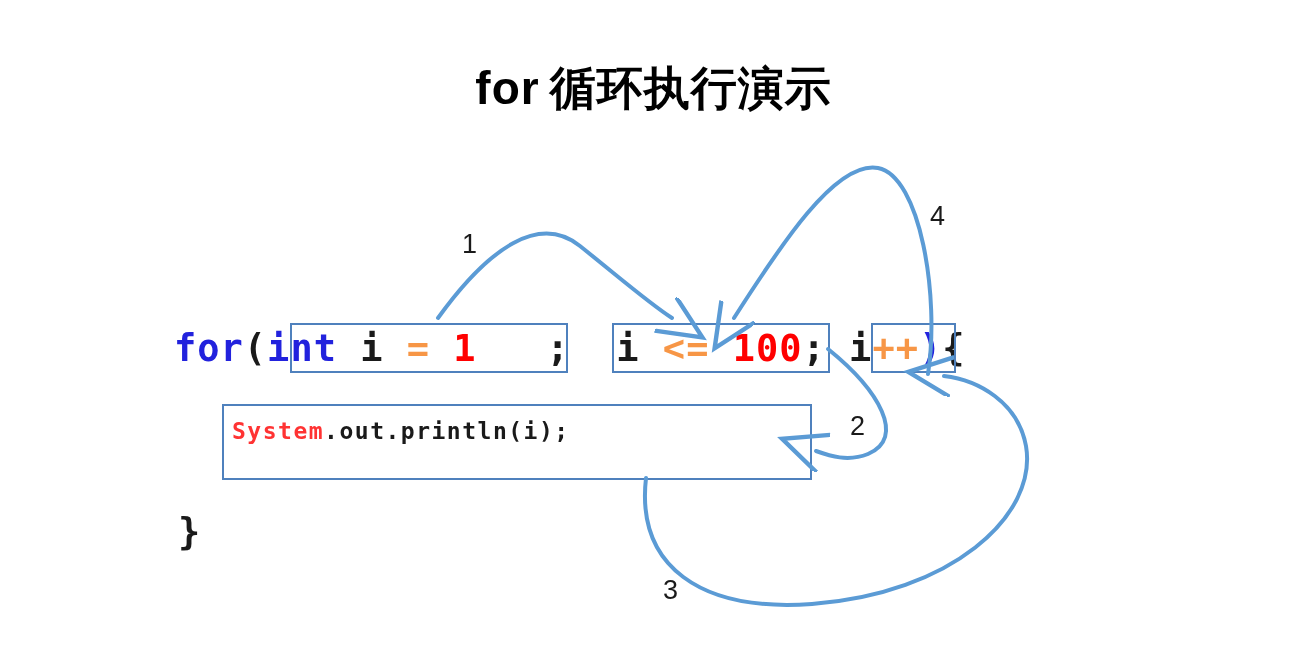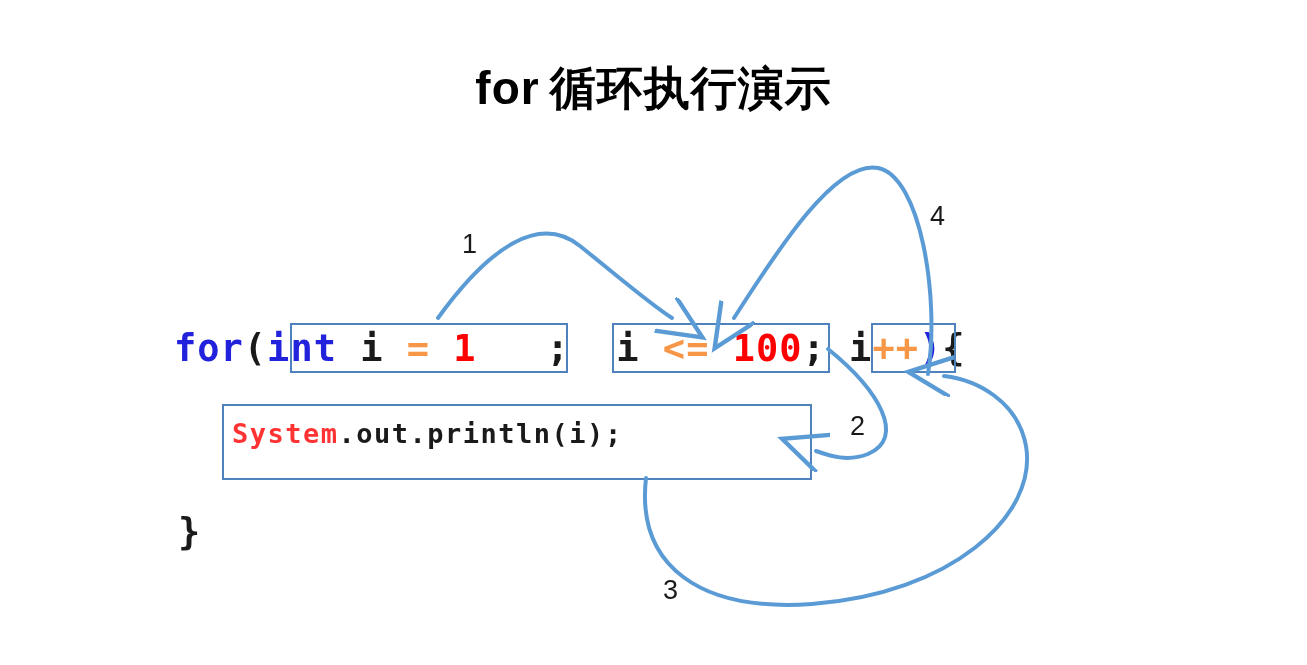--- a/index.html
+++ b/index.html
@@ -51,21 +51,21 @@
   }
   #line-for {
     left: 174px;
     top: 281px;
     font-size: 37px;
     letter-spacing: 1px;
   }
   #line-print {
     left: 232px;
     top: 372px;
-    font-size: 27px;
+    font-size: 23px;
     letter-spacing: 1.5px;
   }
   #line-close {
     left: 178px;
     top: 465px;
     font-size: 37px;
   }
 
   .kw       { color: #2222dd; }   
   .punct    { color: #1a1a1a; }   

